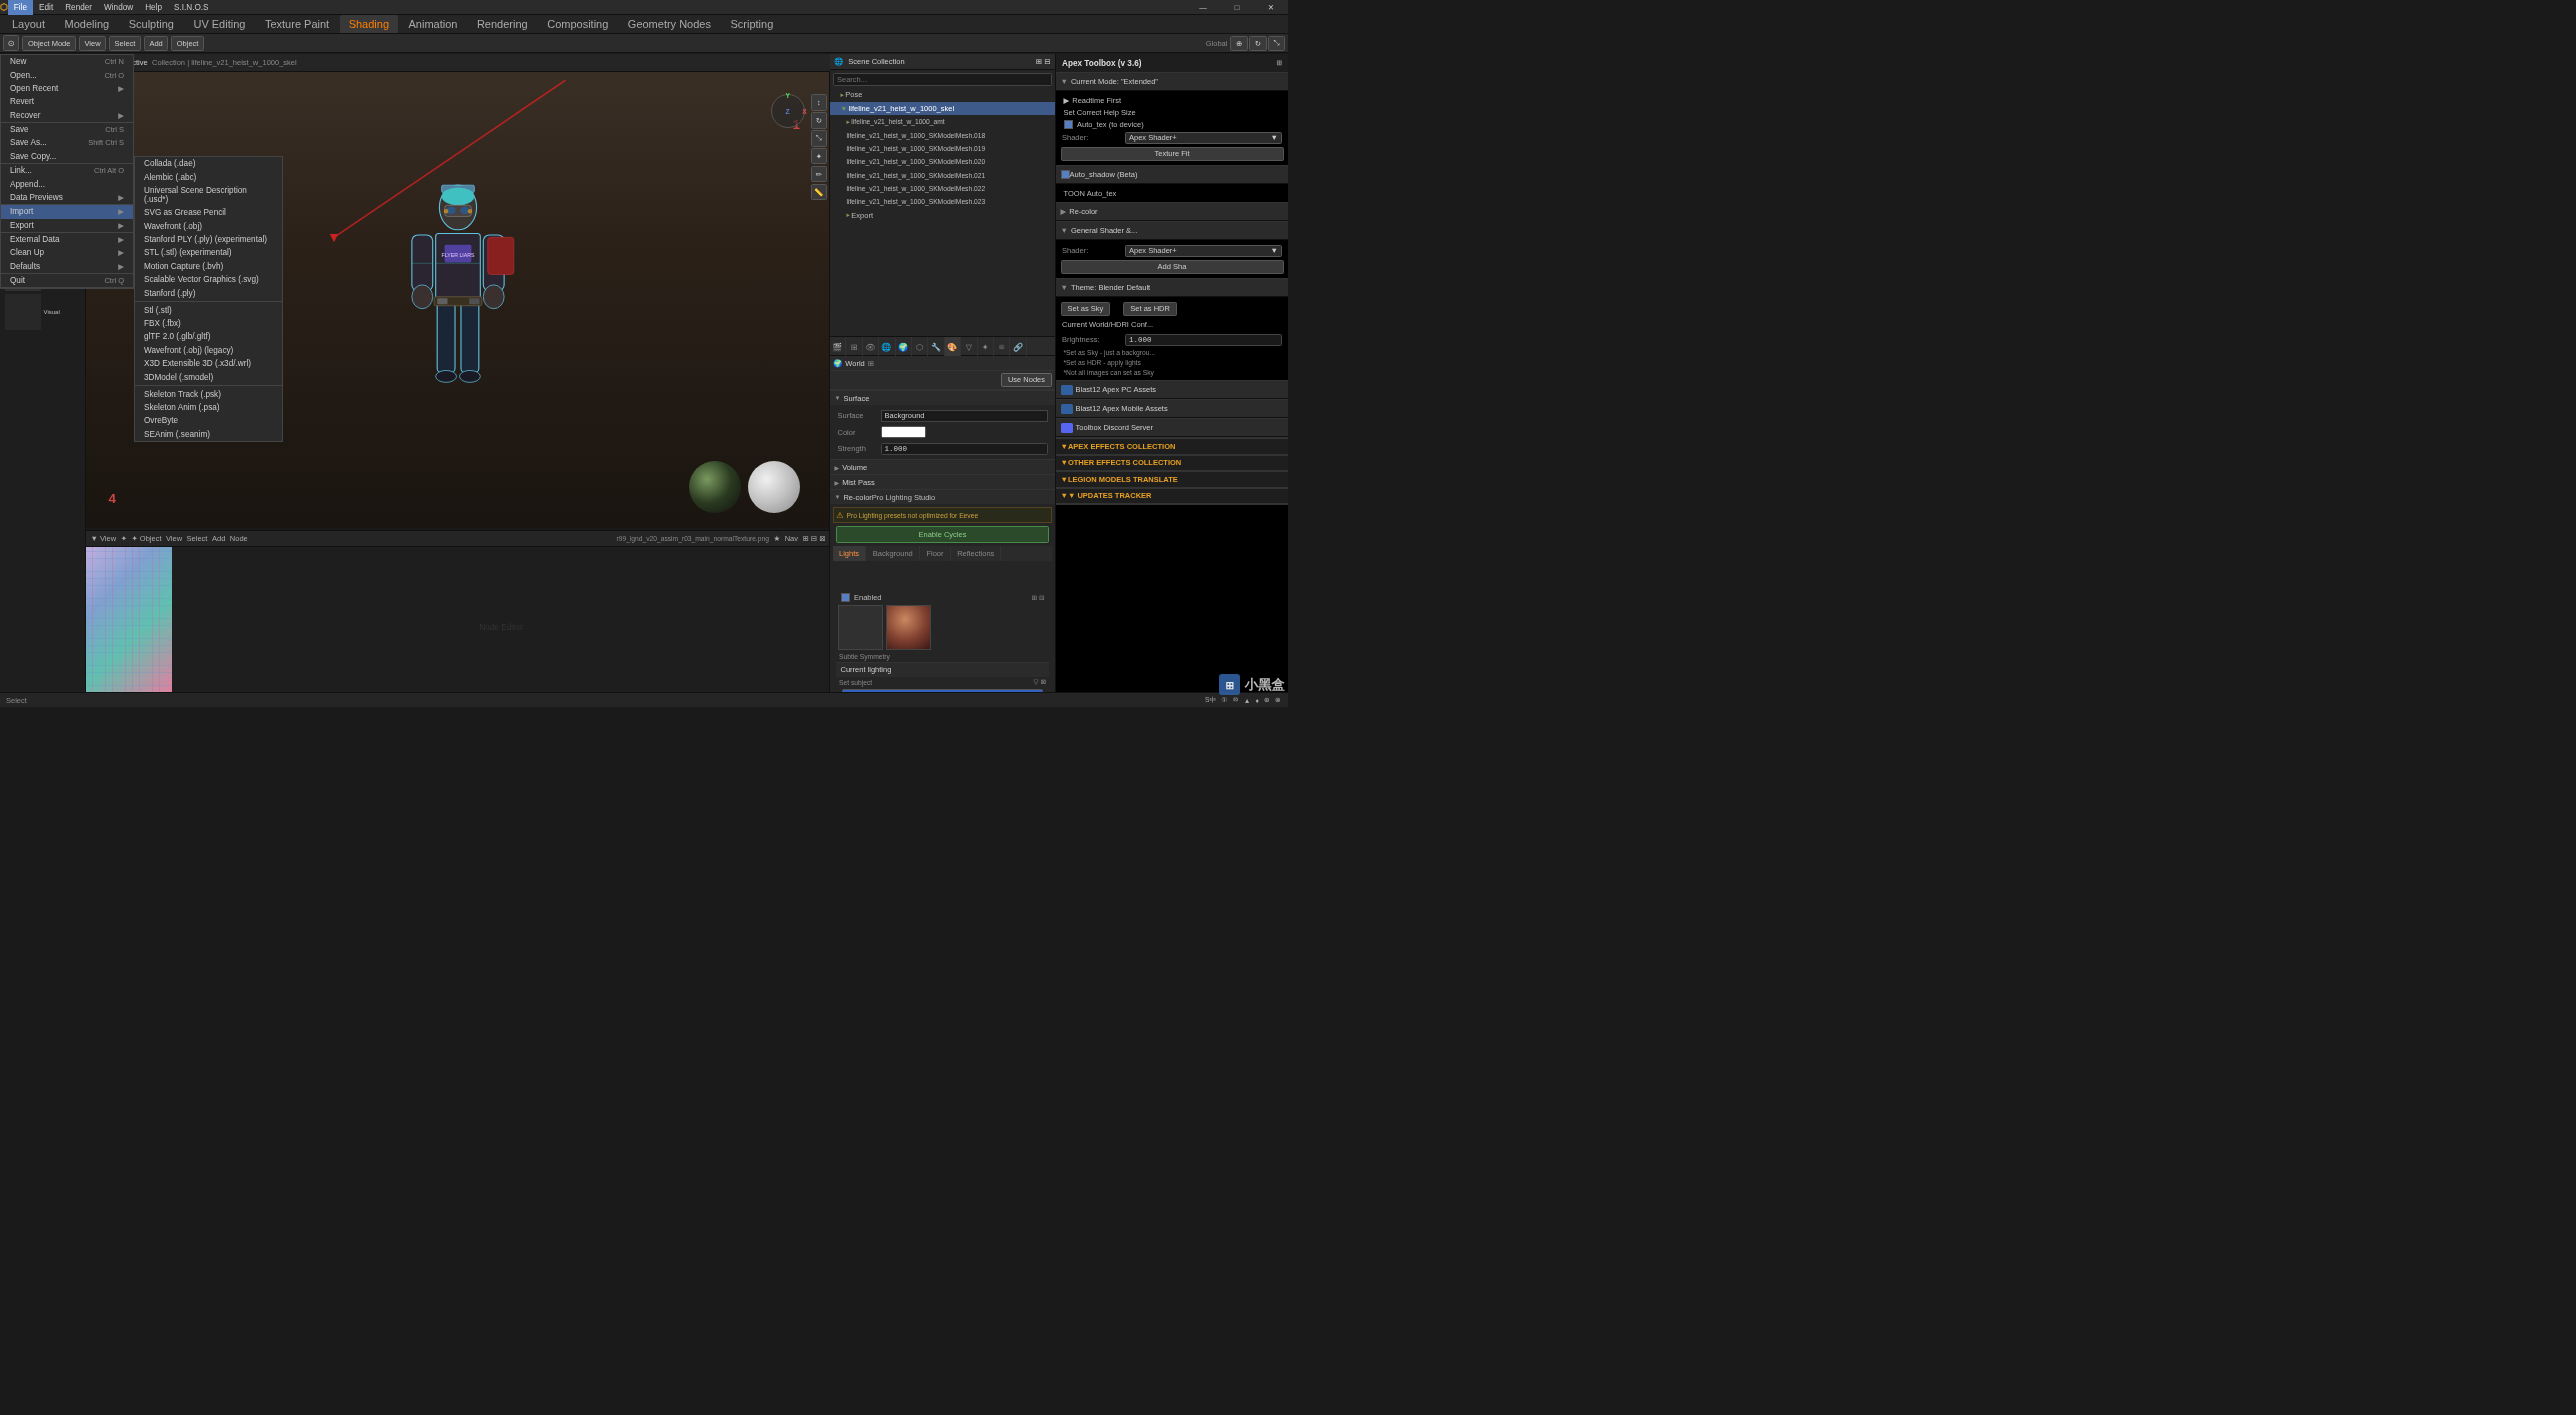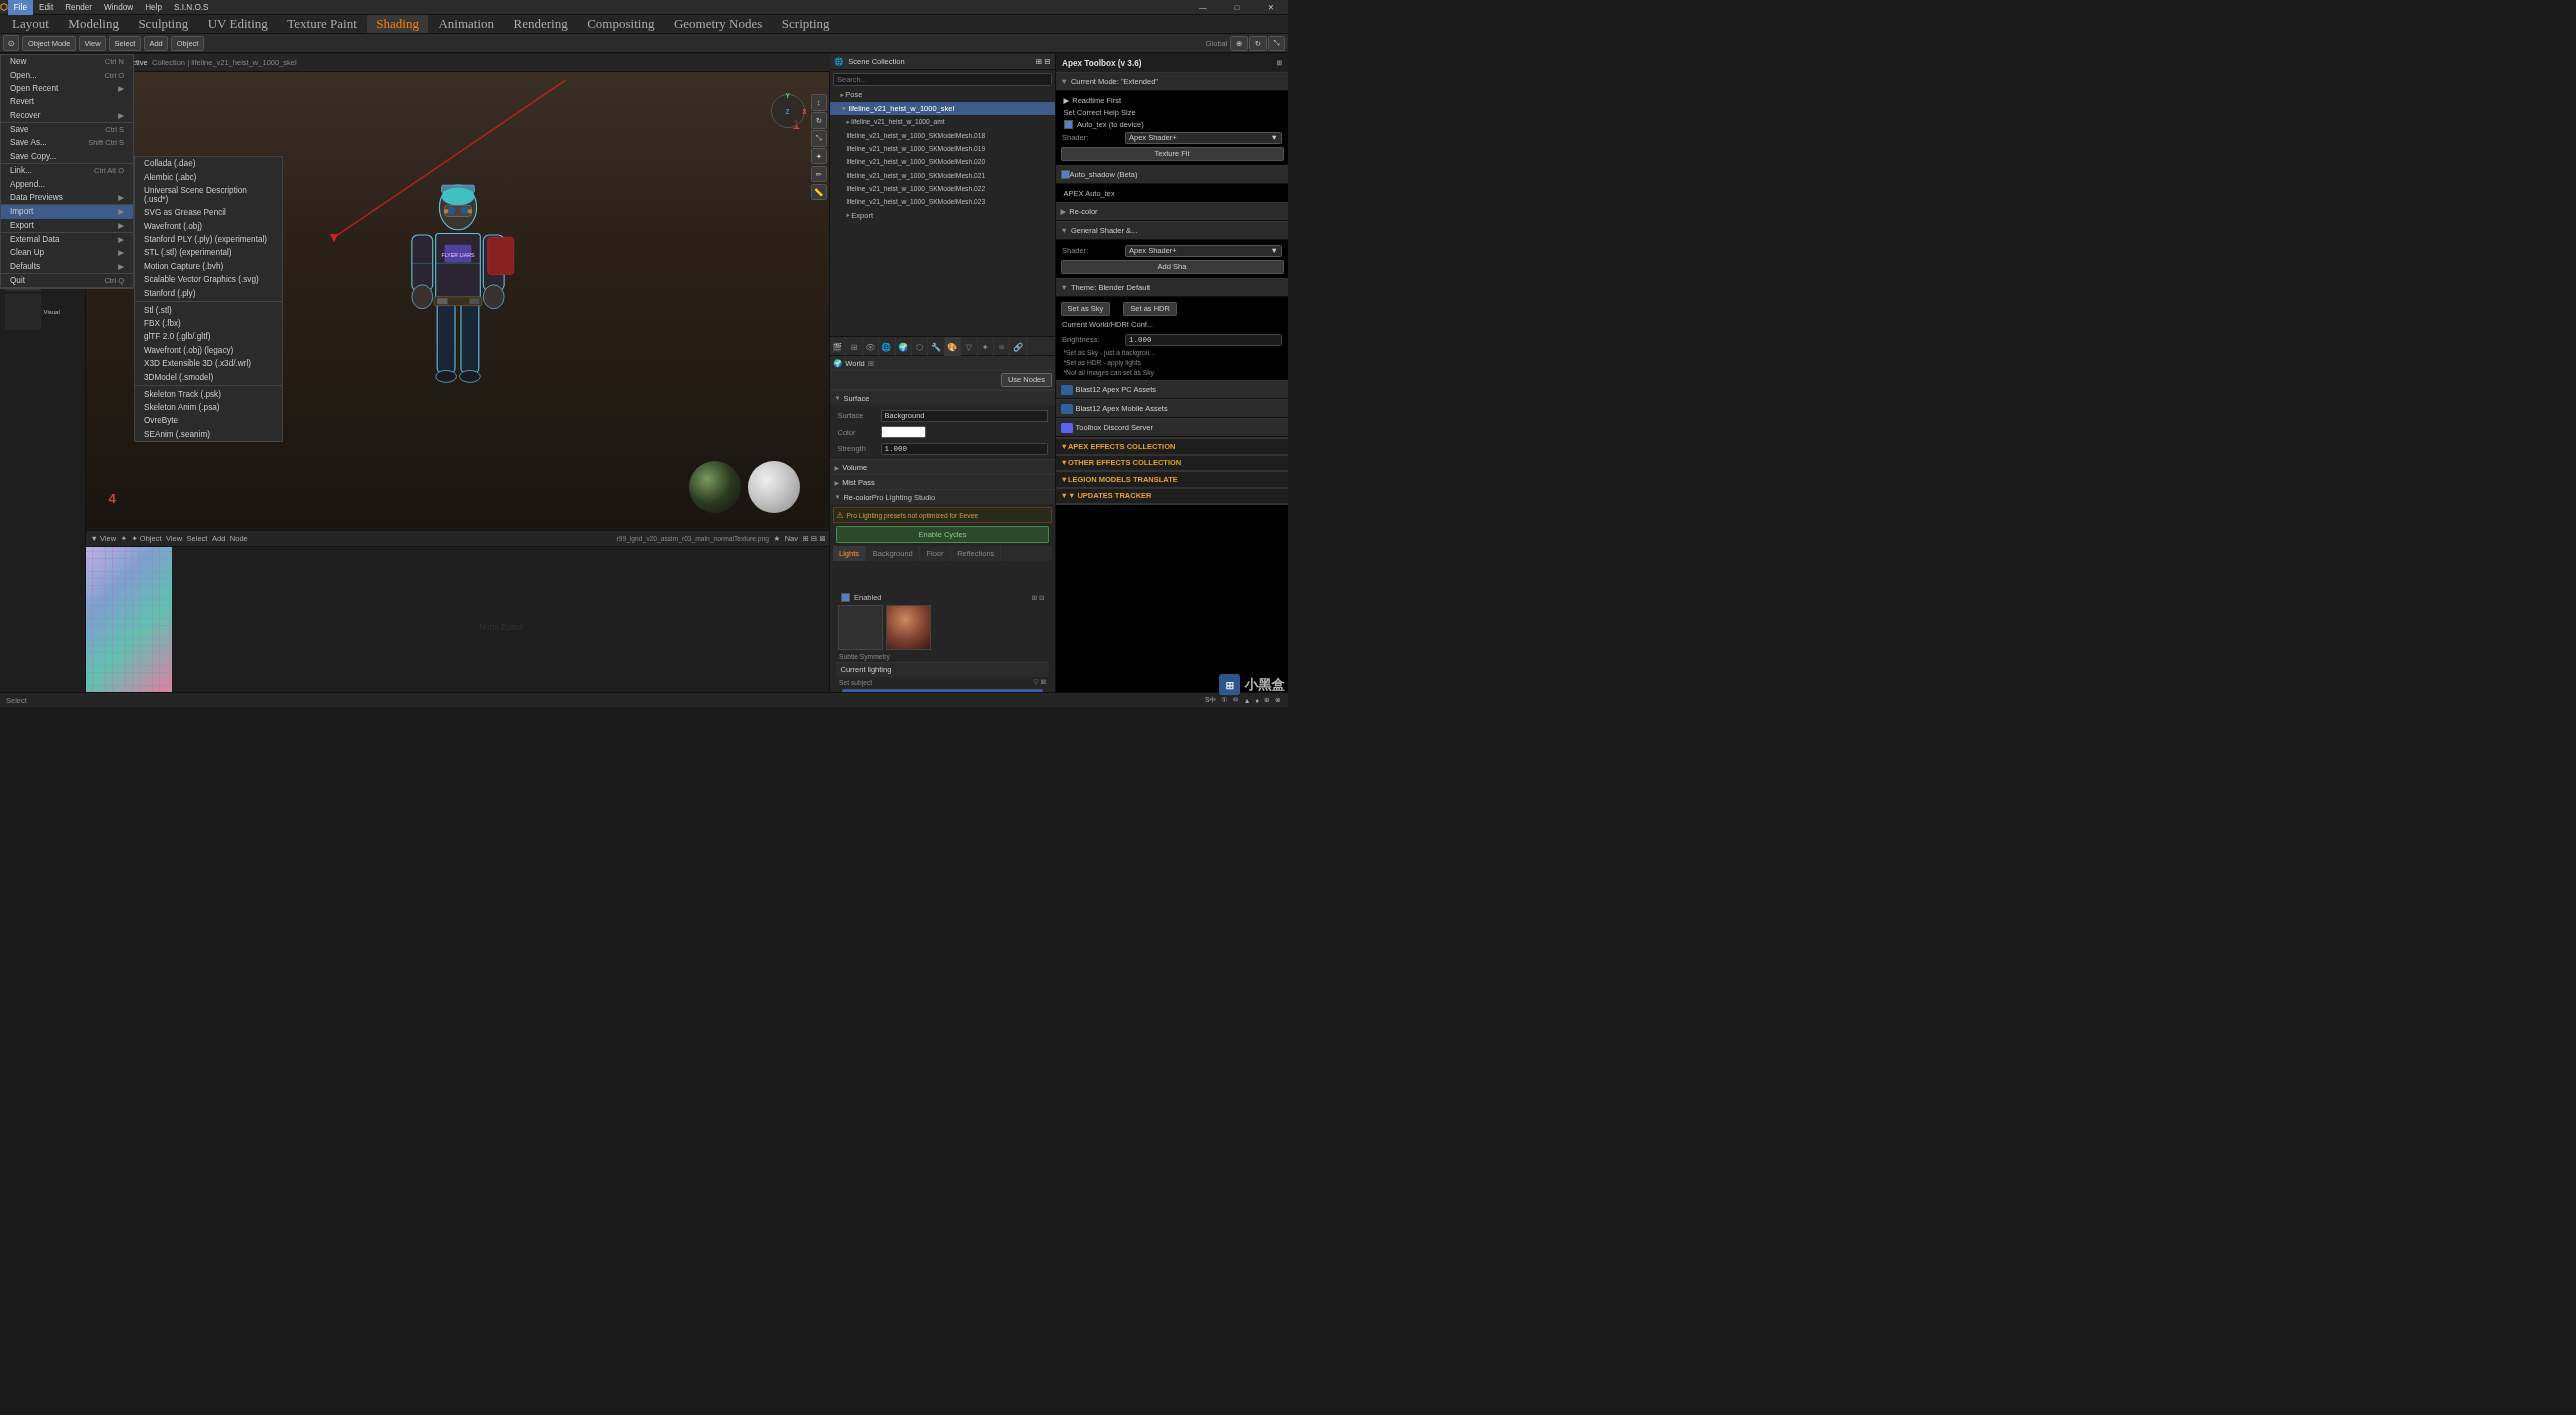--- a/index.html
+++ b/index.html
@@ -50,27 +50,26 @@
       display: flex;
       align-items: center;
       border-bottom: 0.7px solid #111;
       z-index: 99;
       padding-left: 3px;
       gap: 1.5px;
     }
     .ws-tab {
       padding: 1.5px 9px;
       color: #aaa;
-      font-size: 13px;
+      font-size: 11px;
       cursor: pointer;
       border-radius: 2.2px 2.2px 0 0;
       height: 18px;
       display: flex;
       align-items: center;
-      font-family: Liberation Serif, serif;
     }
     .ws-tab.active { background: #383838; color: #ff7f00; }
 
     
     .toolbar {
       position: absolute;
       top: 34px; left: 0; right: 0;
       height: 19.4px;
       background: #2b2b2b;
       display: flex;
@@ -1270,21 +1269,21 @@
     </div>
   </div>
 
   <div class="right-panel-section">
     <div class="right-panel-header">
       <div class="toolbox-checkbox checked"></div>
       <span>Auto_shadow (Beta)</span>
     </div>
     <div class="right-panel-content">
       <div class="toolbox-row">
-        <span>APEX Auto_tex</span>
+        <span>TOON Auto_tex</span>
       </div>
     </div>
   </div>
 
   <div class="right-panel-section">
     <div class="right-panel-header">
       <span class="arrow">▶</span>
       <span>Re-color</span>
     </div>
   </div>

